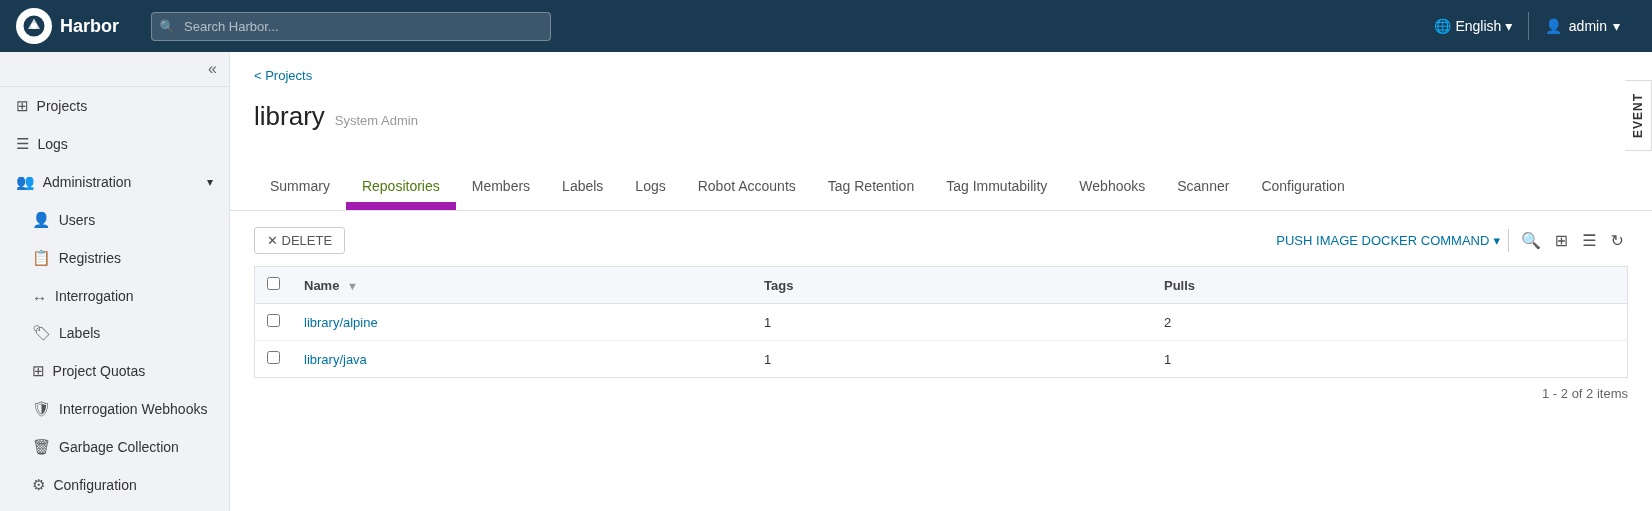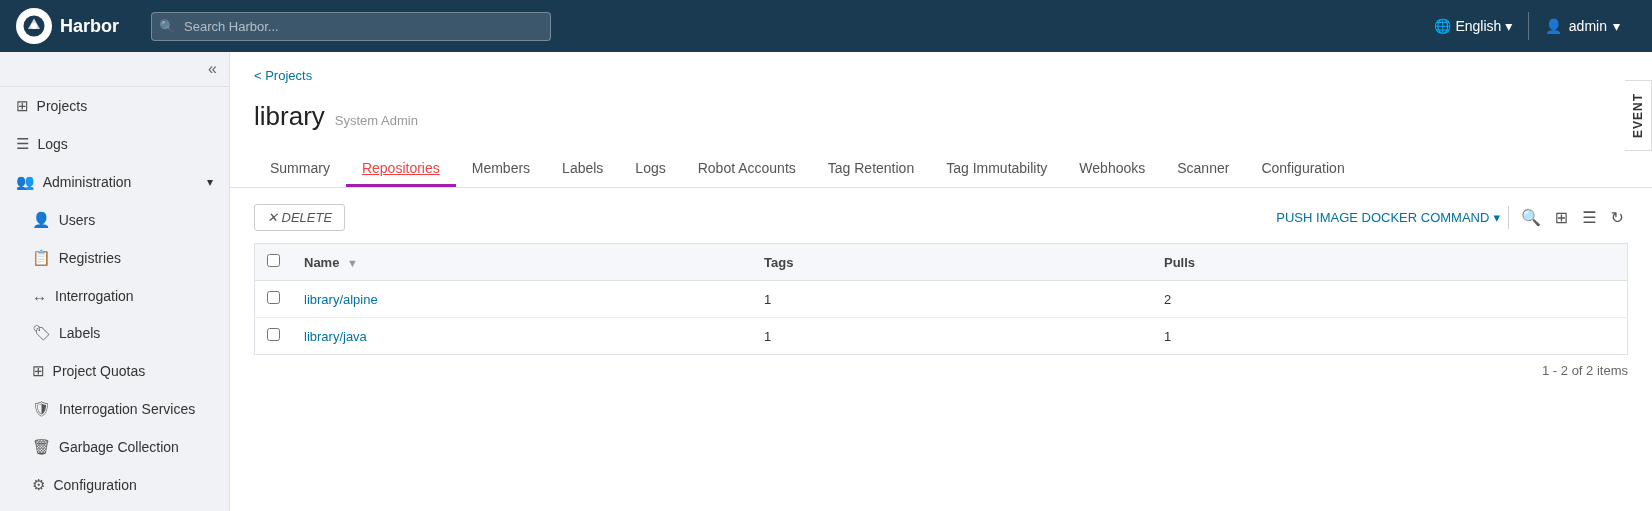--- a/index.html
+++ b/index.html
@@ -201,26 +201,26 @@
       gap: 0;
       border-bottom: none;
     }
     .tab {
       padding: 8px 16px;
       cursor: pointer;
       font-size: 14px;
       color: #555;
       border-bottom: 3px solid transparent;
       white-space: nowrap;
+      margin-top: 18px;
     }
     .tab.active {
-      color: #ef4444;
-      border-bottom: 3px solid #a21caf;
+      color: #4d7c0f;
+      border-bottom: 8px solid #a21caf;
       font-weight: 500;
-      text-decoration: underline;
     }
 
     
     .table-area {
       padding: 16px 24px;
       flex: 1;
     }
     .table-toolbar {
       display: flex;
       align-items: center;
@@ -231,21 +231,20 @@
       display: flex;
       align-items: center;
       gap: 4px;
       padding: 5px 12px;
       border: 1px solid #ccc;
       background: white;
       border-radius: 3px;
       cursor: pointer;
       font-size: 13px;
       color: #555;
-      font-style: italic;
     }
     .toolbar-right {
       display: flex;
       align-items: center;
       gap: 0;
     }
     .push-docker-btn {
       color: #0072a3;
       font-size: 13px;
       font-weight: 500;
@@ -382,21 +381,21 @@
       <a class="sidebar-item">
         <span class="icon">🏷</span>
         <span>Labels</span>
       </a>
       <a class="sidebar-item">
         <span class="icon">⊞</span>
         <span>Project Quotas</span>
       </a>
       <a class="sidebar-item">
         <span class="icon">🛡</span>
-        <span>Interrogation Services</span>
+        <span>Interrogation Webhooks</span>
       </a>
       <a class="sidebar-item">
         <span class="icon">🗑</span>
         <span>Garbage Collection</span>
       </a>
       <a class="sidebar-item">
         <span class="icon">⚙</span>
         <span>Configuration</span>
       </a>
     </div>

